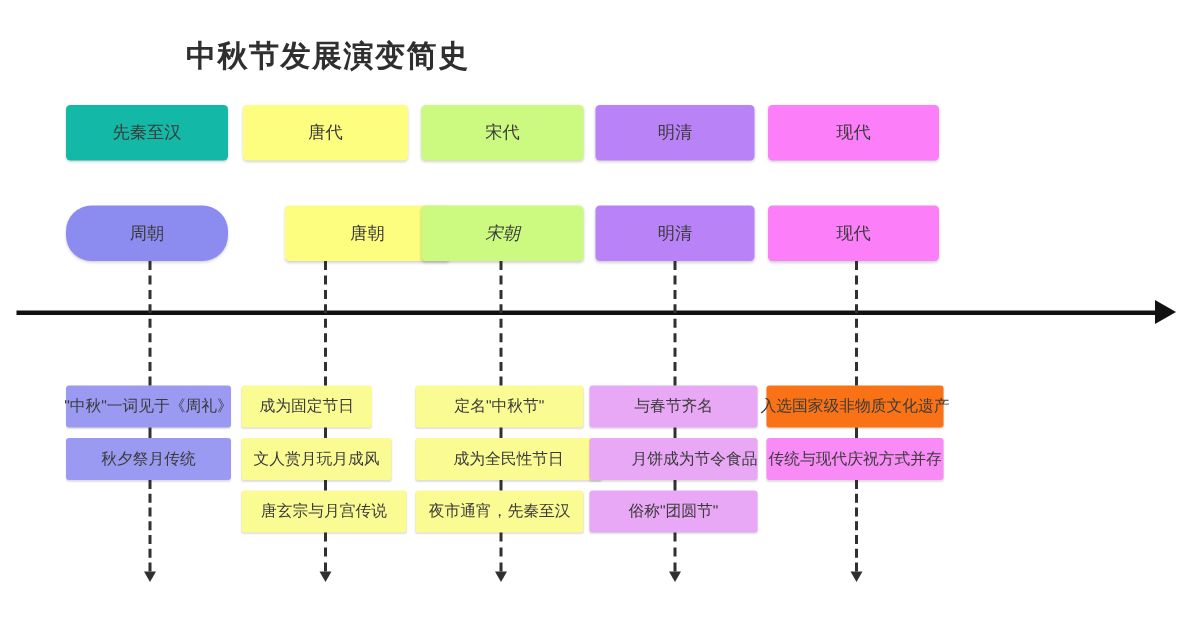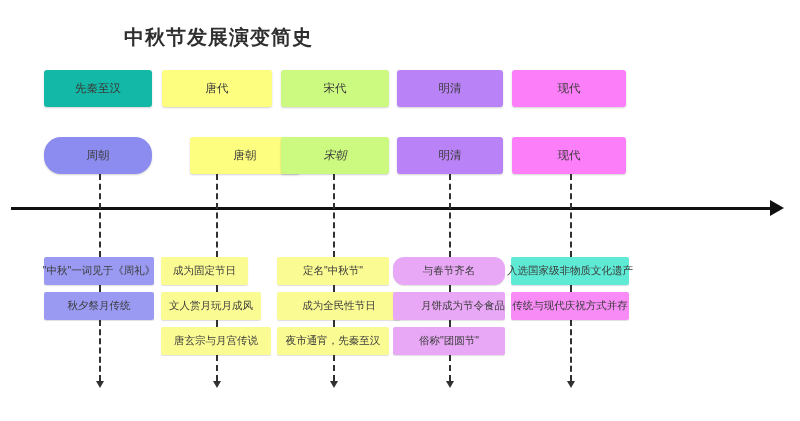--- a/index.html
+++ b/index.html
@@ -120,24 +120,24 @@
     </div>
   <div id="detail-area">
       <div class="box detail-box" style="left: 44px; top: 257px; width: 110px; background: rgb(154, 154, 242);">"中秋"一词见于《周礼》</div>
       <div class="box detail-box" style="left: 44px; top: 292px; width: 110px; background: rgb(154, 154, 242);">秋夕祭月传统</div>
       <div class="box detail-box" style="left: 161px; top: 257px; width: 87px; background: rgb(251, 251, 148);">成为固定节日</div>
       <div class="box detail-box" style="left: 161px; top: 292px; width: 100px; background: rgb(251, 251, 148);">文人赏月玩月成风</div>
       <div class="box detail-box" style="left: 161px; top: 327px; width: 110px; background: rgb(251, 251, 148);">唐玄宗与月宫传说</div>
       <div class="box detail-box" style="left: 277px; top: 257px; width: 112px; background: rgb(251, 251, 148);">定名"中秋节"</div>
       <div class="box detail-box" style="left: 277px; top: 292px; width: 124px; background: rgb(251, 251, 148);">成为全民性节日</div>
       <div class="box detail-box" style="left: 277px; top: 327px; width: 112px; background: rgb(251, 251, 148);">夜市通宵，先秦至汉</div>
-      <div class="box detail-box" style="left: 393px; top: 257px; width: 112px; background: rgb(232, 168, 245); border-radius: 11px;">与春节齐名</div>
+      <div class="box detail-box" style="left: 393px; top: 257px; width: 112px; background: rgb(232, 168, 245);">与春节齐名</div>
       <div class="box detail-box" style="left: 393px; top: 292px; width: 112px; background: rgb(232, 168, 245); padding-left: 28px;">月饼成为节令食品</div>
       <div class="box detail-box" style="left: 393px; top: 327px; width: 112px; background: rgb(232, 168, 245);">俗称"团圆节"</div>
-      <div class="box detail-box" style="left: 511px; top: 257px; width: 118px; background: #5eead4;">入选国家级非物质文化遗产</div>
+      <div class="box detail-box" style="left: 511px; top: 257px; width: 118px; background: #f97316;">入选国家级非物质文化遗产</div>
       <div class="box detail-box" style="left: 511px; top: 292px; width: 118px; background: rgb(248, 139, 246);">传统与现代庆祝方式并存</div>
     </div>
   <div id="connector-area">
       <div class="dash" style="left: 99px; top: 174px; height: 83px;"></div>
       <div class="dash" style="left: 99px; top: 285px; height: 7px;"></div>
       <div class="dash" style="left: 99px; top: 320px; height: 61px;"></div>
       <div class="dash-arrow" style="left: 96px; top: 381px;"></div>
       <div class="dash" style="left: 216px; top: 174px; height: 83px;"></div>
       <div class="dash" style="left: 216px; top: 285px; height: 7px;"></div>
       <div class="dash" style="left: 216px; top: 320px; height: 7px;"></div>

